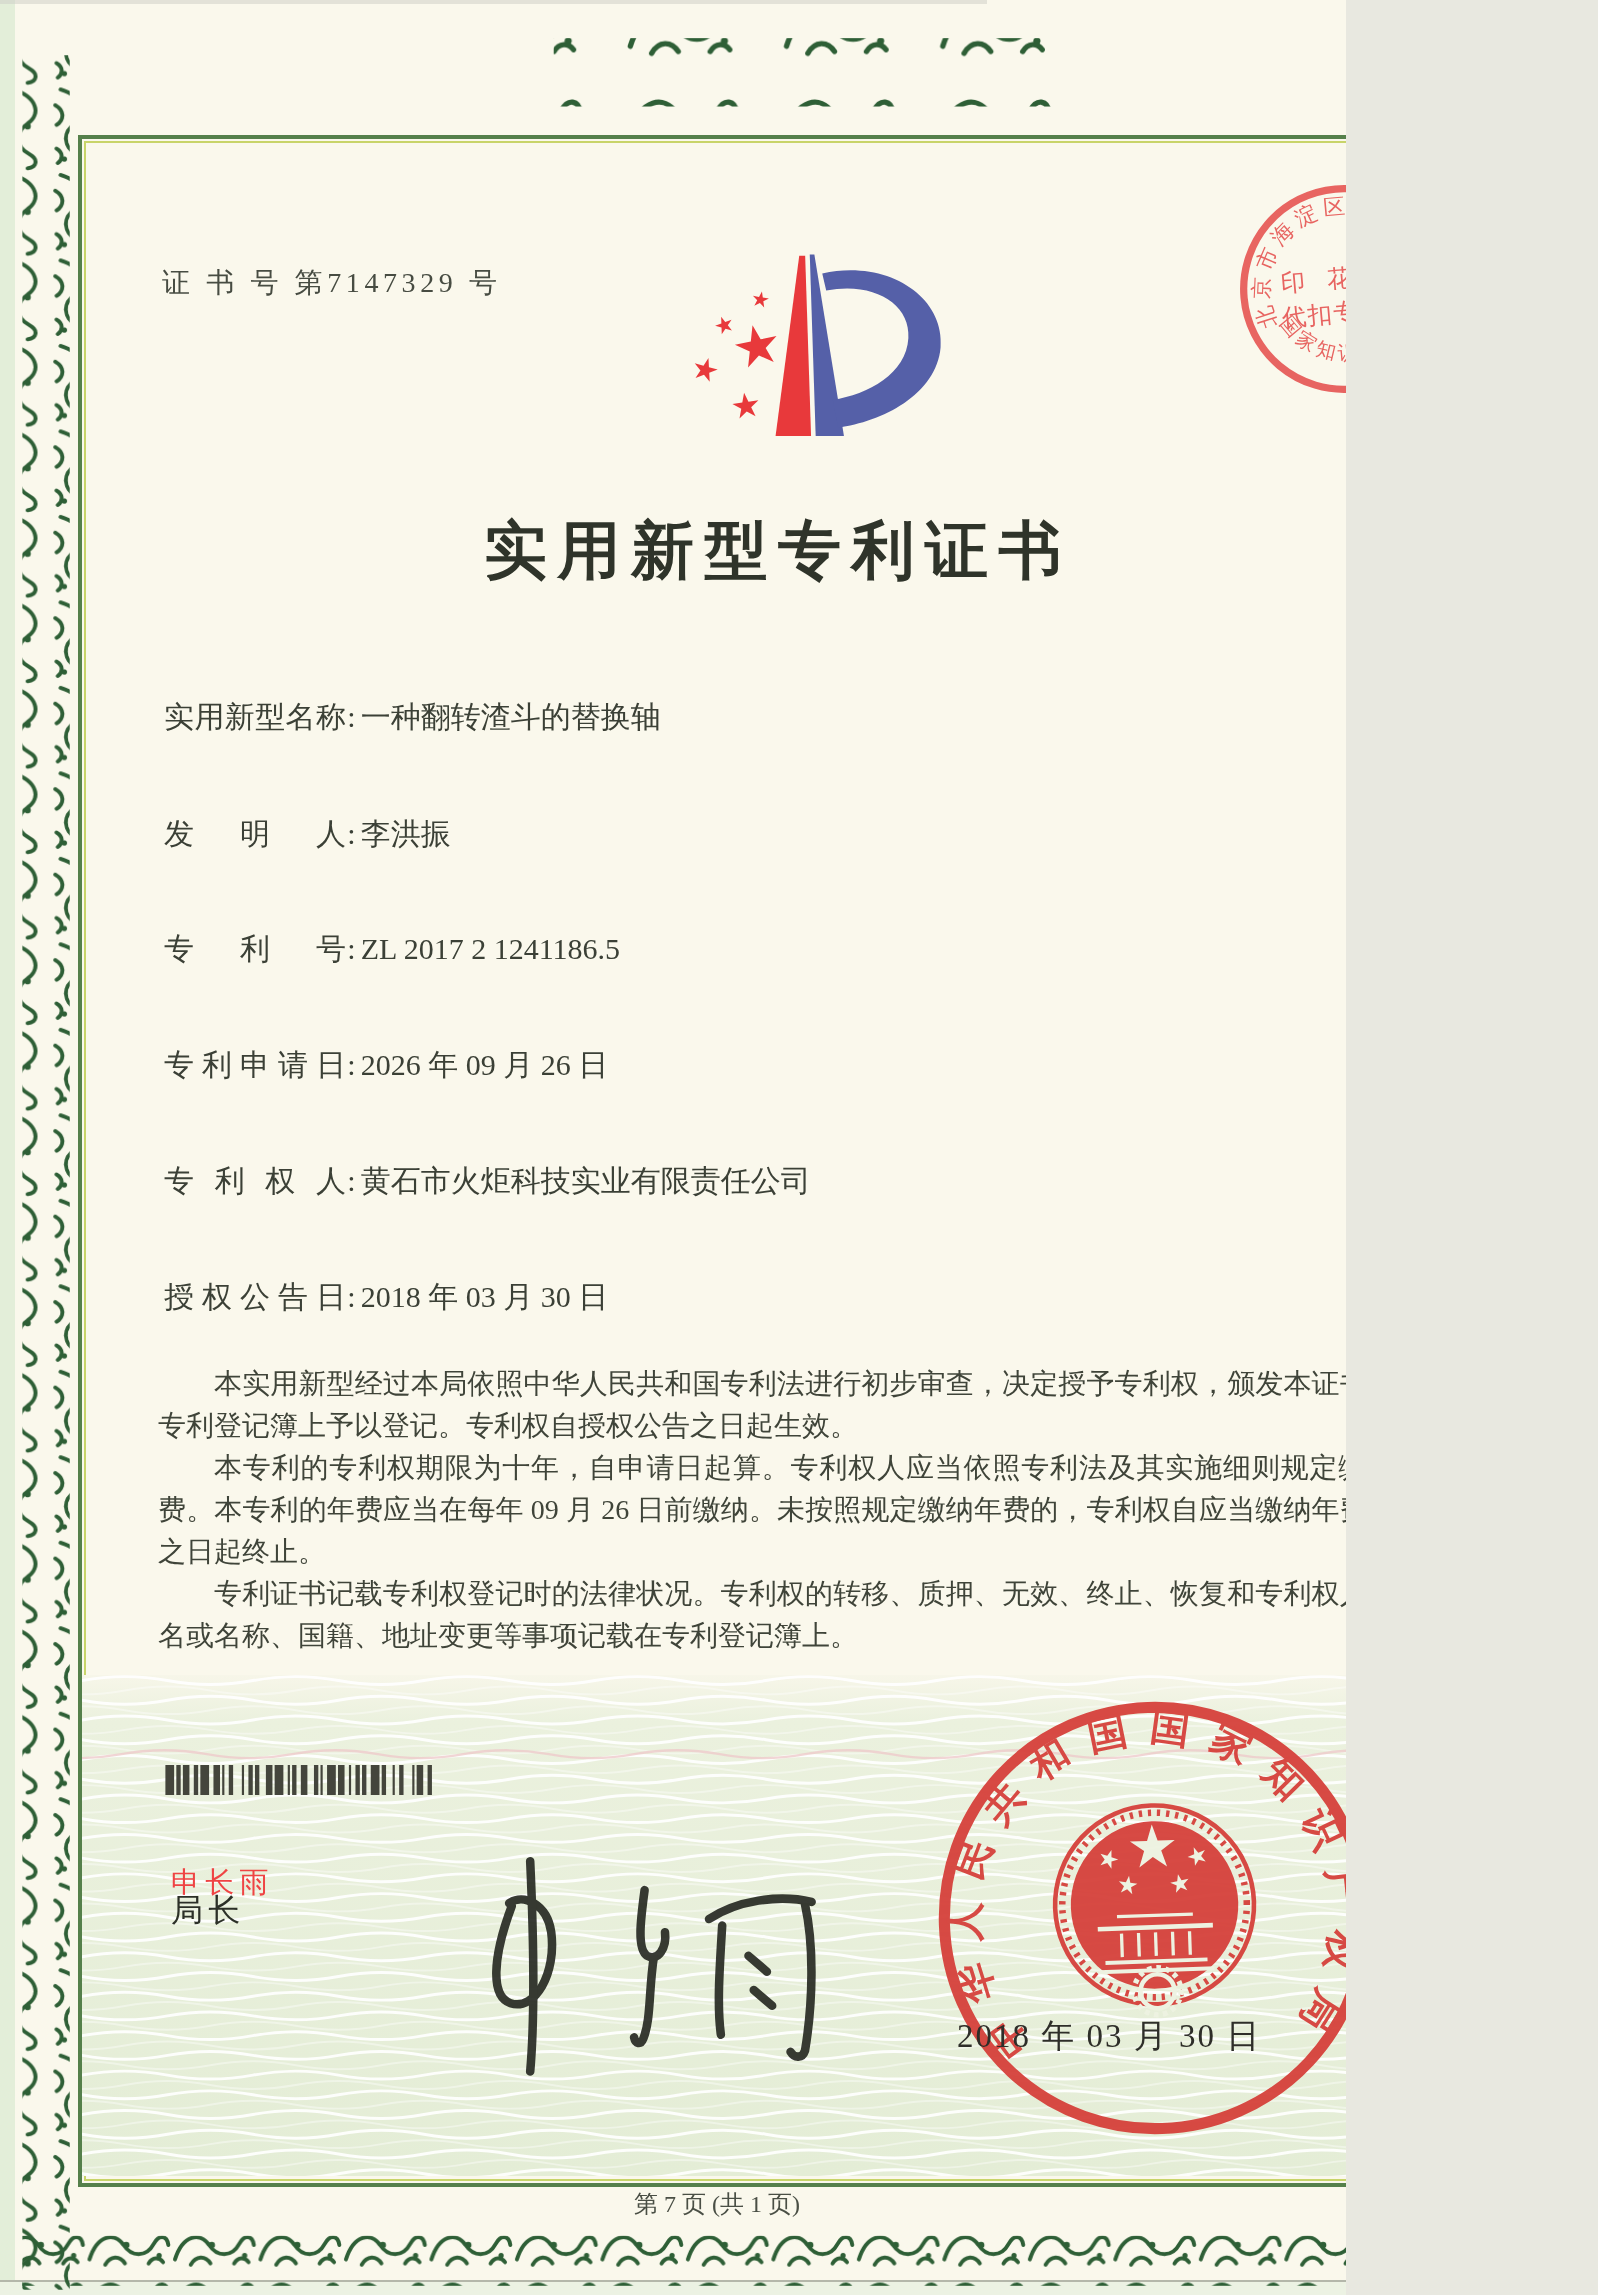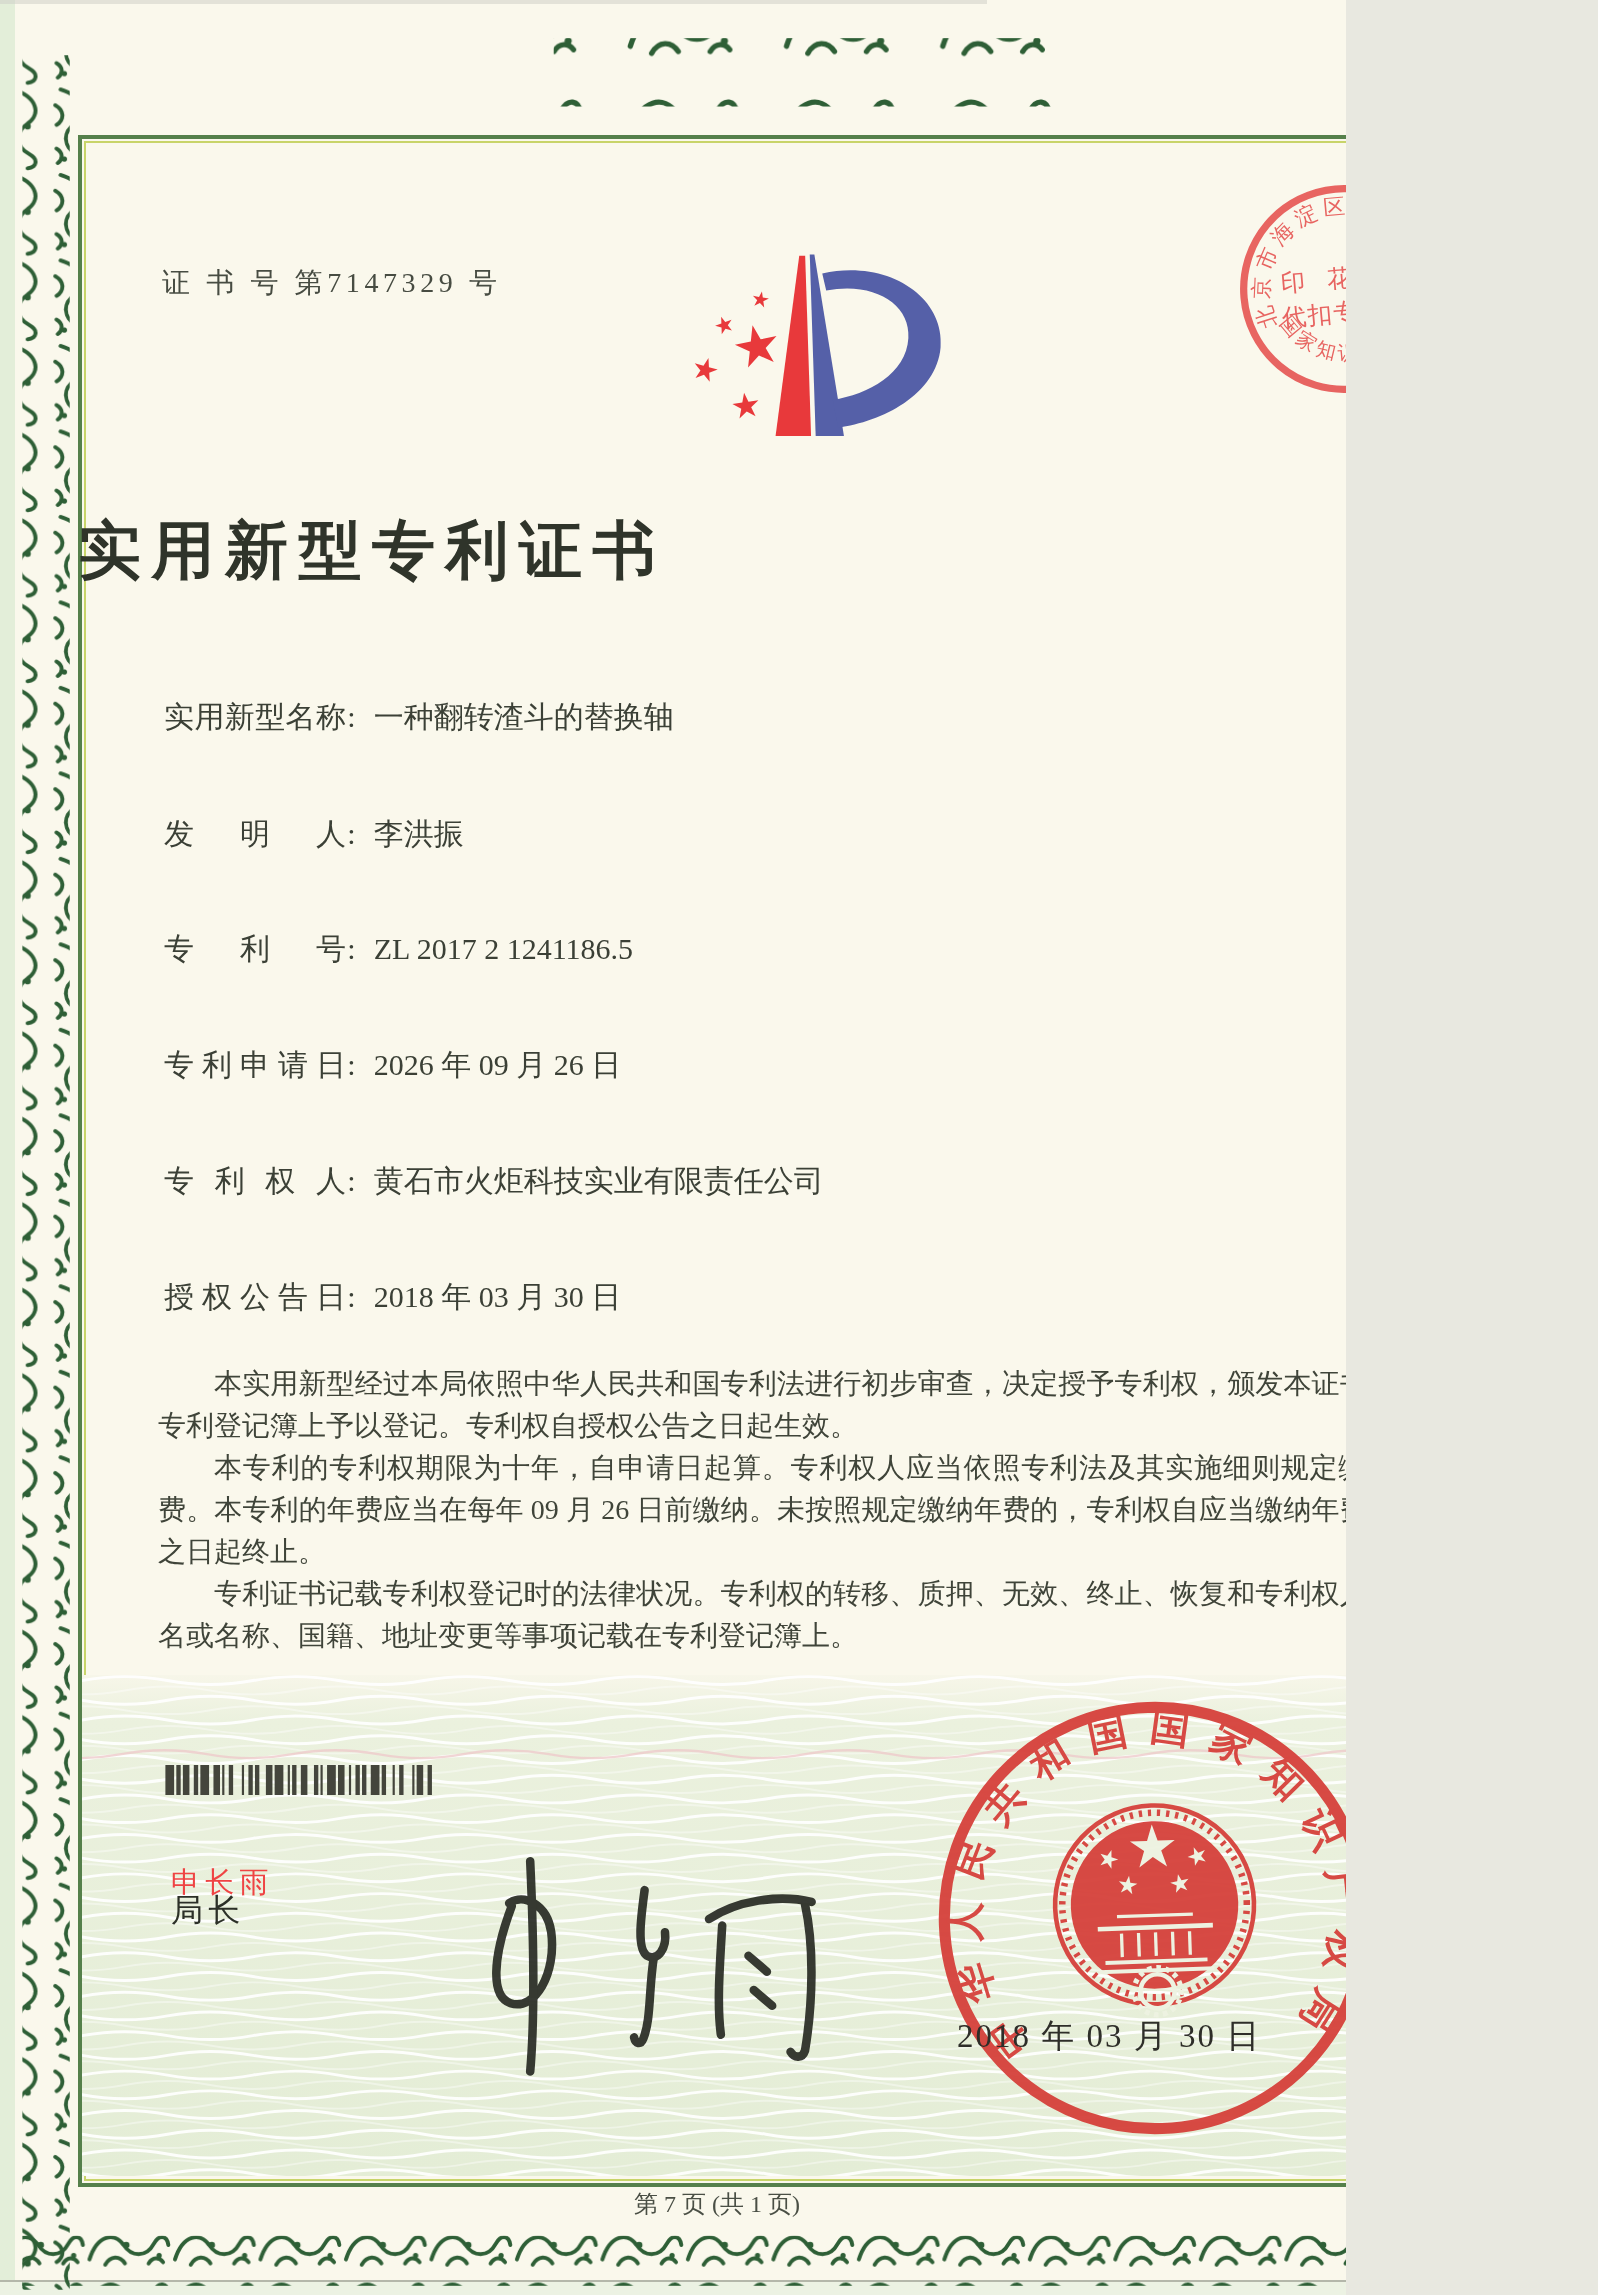--- a/index.html
+++ b/index.html
@@ -17,27 +17,27 @@
   
   .frame{left:78px;top:135px;width:1400px;height:2044px;border:4.6px solid #55804b;}
   .frame::after{content:"";position:absolute;inset:2px;border:2px solid #c8d469;}
 
   
   .waves-area{left:82px;top:1675px;width:1390px;height:501px;
               background:linear-gradient(180deg,#f7f6e9 0px,#ebf1de 46px,#e4edd6 100%);}
   .waves-area svg{position:absolute;left:0;top:0;}
 
   .cert-no{left:162px;top:264px;font-size:28px;letter-spacing:4.6px;color:#474c42;}
-  .title{left:78px;top:508px;width:1400px;text-align:left;font-size:63px;font-weight:bold;
+  .title{left:78px;top:508px;width:1400px;text-align:center;font-size:63px;font-weight:bold;
          letter-spacing:10.5px;color:#2f342a;}
 
   .field{left:164px;font-size:30px;color:#3b4036;white-space:nowrap;}
   .f-label{display:inline-block;width:182px;text-align:justify;text-align-last:justify;}
   .f-colon{display:inline-block;margin-left:1.3px;}
-  .f-value{margin-left:18px;}
+  .f-value{margin-left:5px;}
 
   .paras{left:158px;top:1363px;width:1266px;font-size:28px;line-height:42px;
          text-align:justify;color:#3f4439;}
   .paras p{margin:0;text-indent:2em;}
 
   .director-title{left:171px;top:1889px;font-size:32px;letter-spacing:5.3px;color:#2c3028;}
   .director-name{left:171px;top:1863px;font-size:29px;letter-spacing:5.3px;color:#ef4444;}
 
   .seal-date{left:957px;top:2014px;font-size:33px;letter-spacing:2px;color:#2e2e29;z-index:6;}
   .footer{left:0;top:2188px;width:1434px;text-align:center;font-size:24px;color:#4a4f45;}

